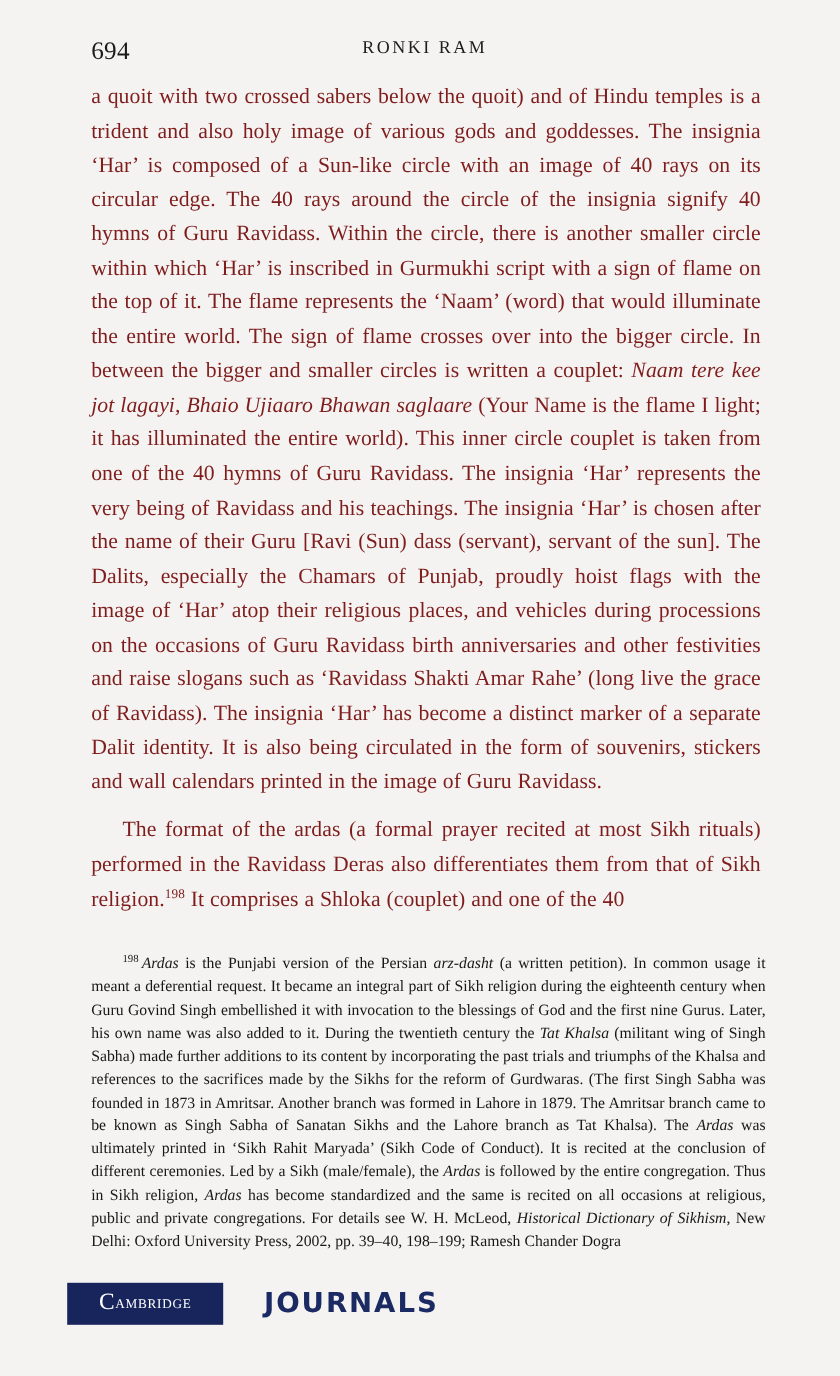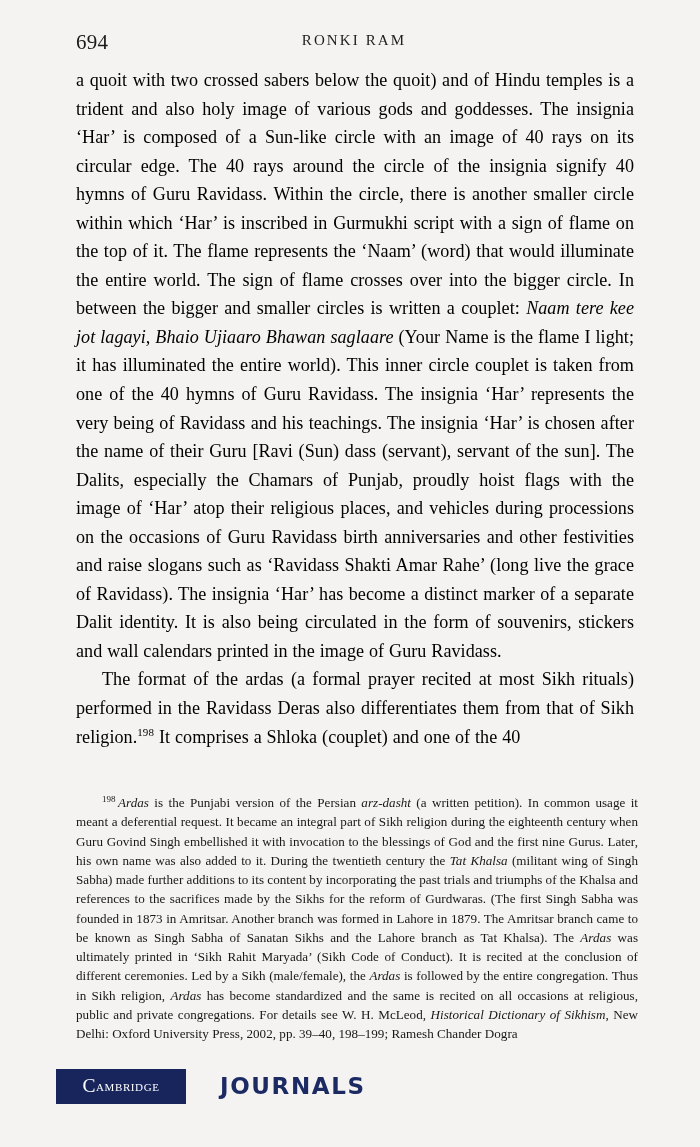--- a/index.html
+++ b/index.html
@@ -58,29 +58,29 @@
     left: 76px;
     top: 66px;
     width: 558px;
   }
   .body-block p {
     margin: 0;
     font-size: 18.1px;
     line-height: 28.55px;
     text-align: justify;
     text-justify: inter-word;
-    color: #000000;
+    color: #7f1d1d;
     letter-spacing: 0.05px;
     word-spacing: 0.3px;
   }
   .body-block p.indent {
     text-indent: 26px;
   }
   .body-block p + p {
-    margin-top: 0;
+    margin-top: 12px;
   }
   .it { font-style: italic; }
   sup.fnref {
     font-size: 11px;
     vertical-align: super;
     line-height: 0;
     letter-spacing: 0.1px;
   }
 
   

